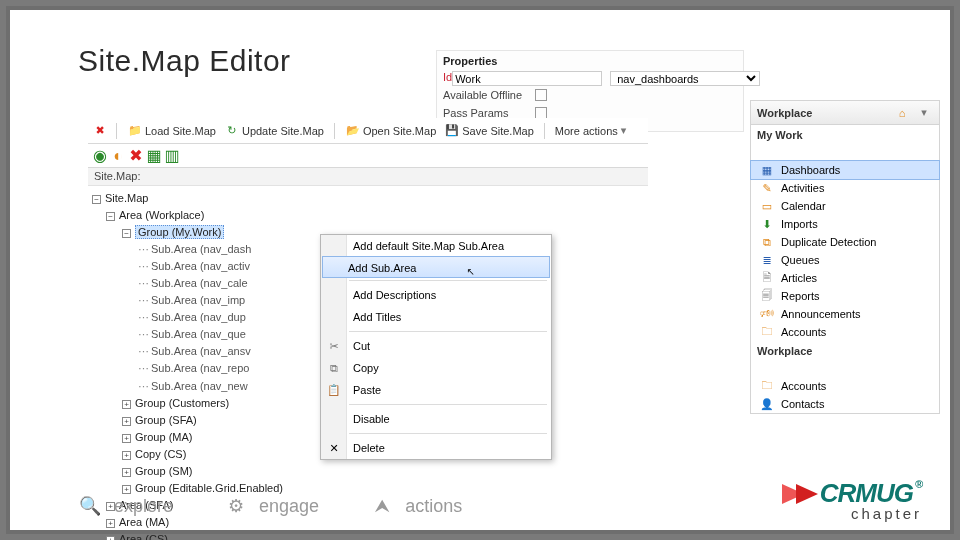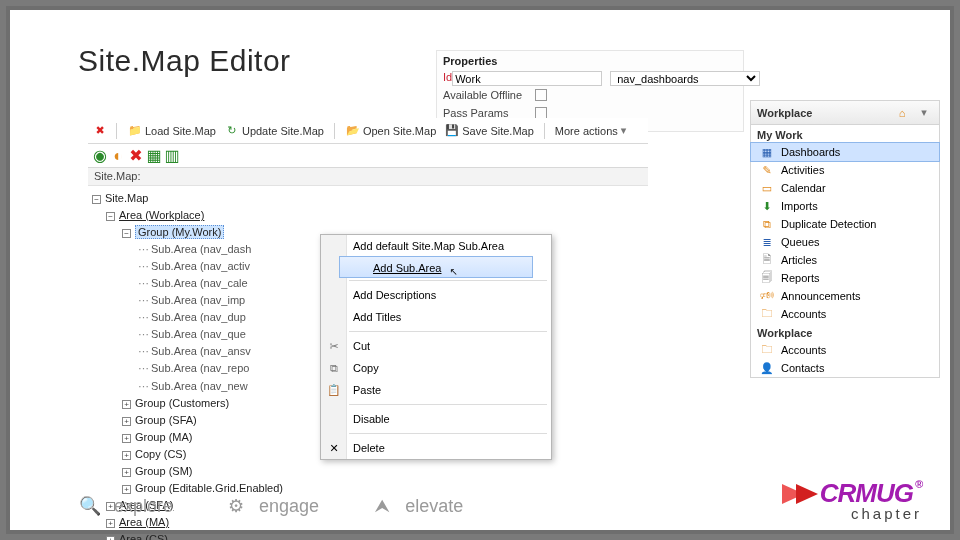--- a/index.html
+++ b/index.html
@@ -12,60 +12,60 @@
   .tbar { height: 26px; border-bottom: 1px solid #d8d8d8; display: flex; align-items: center; padding: 0 4px; font-size: 11px; color: #333; }
   .tbar .sep { width: 1px; height: 16px; background: #d0d0d0; margin: 0 6px; }
   .ticon { width: 14px; height: 14px; margin: 0 3px 0 1px; display: inline-flex; align-items: center; justify-content: center; }
   .tbtn { display: flex; align-items: center; padding: 2px 4px; cursor: pointer; }
   .tbar2 { height: 24px; border-bottom: 1px solid #d8d8d8; display: flex; align-items: center; padding: 0 4px; }
   .crumb { height: 18px; background: #f3f3f3; font-size: 11px; color: #444; padding: 2px 6px; border-bottom: 1px solid #e2e2e2; }
 
   .tree { font-size: 11px; color: #222; padding: 4px 2px; line-height: 1.55; overflow: hidden; }
   .tnode { white-space: nowrap; }
   .ind-0 { padding-left: 2px; }
-  .ind-1 { padding-left: 16px; text-decoration: underline; }
+  .ind-1 { padding-left: 16px; }
   .ind-2 { padding-left: 32px; }
   .ind-3 { padding-left: 48px; }
   .box { display:inline-block; width:9px; height:9px; border:1px solid #888; text-align:center; line-height:7px; font-size:8px; margin-right:4px; color:#444; background:#fff; }
   .sel-group { background: #cce4ff; border: 1px dotted #5a8fd6; padding: 0 2px; }
   .sub-dot { color:#888; margin-right:2px; }
   .tree .muted { color:#555; }
 
   
   .ctx { position:absolute; left:232px; top:116px; width:232px; background:#fff; border:1px solid #b6b6b6; box-shadow:2px 2px 6px rgba(0,0,0,0.25); z-index:6; }
   .ctx-gutter { position:absolute; left:0; top:0; bottom:0; width:26px; background:#f2f2f2; border-right:1px solid #e3e3e3; }
   .ctx-item { position:relative; height:22px; line-height:22px; font-size:11px; padding-left:32px; cursor:default; }
-  .ctx-item.hilite { background: linear-gradient(#e6f0ff,#cfe3ff); border:1px solid #8fb7ea; margin:-1px 18px; padding-left:33px;text-decoration:underline; }
+  .ctx-item.hilite { background: linear-gradient(#e6f0ff,#cfe3ff); border:1px solid #8fb7ea; margin:-1px 1px; padding-left:25px; }
   .ctx-sep { height:1px; margin:3px 4px 3px 28px; background:#dcdcdc; }
   .ctx-icon { position:absolute; left:5px; top:3px; width:16px; height:16px; font-size:11px; display:flex; align-items:center; justify-content:center; }
 
   
   .props { position:absolute; left:426px; top:40px; width:308px; font-size:11px; color:#444; background:#fdfdfd; border:1px solid #e5e5e5; padding:4px 6px 6px; }
   .props .hdr { font-weight:bold; color:#222; margin-bottom:4px; }
   .prow { display:flex; align-items:flex-start; height:18px; }
   .plabel { width:92px; color:#c23; }
   .pval input, .pval select { font-size:11px; border:1px solid #ccc; height:15px; padding:0 2px; width:150px; background:#fff; }
   .chk { width:12px; height:12px; border:1px solid #999; display:inline-block; }
 
   
   .navp { position:absolute; left:740px; top:90px; width:190px; background:#fff; border:1px solid #d4d4d4; font-size:11px; }
   .nav-top { display:flex; align-items:center; height:24px; background:linear-gradient(#fafafa,#eaeaea); border-bottom:1px solid #d4d4d4; padding:0 6px; }
   .nav-top .grow { flex:1; font-weight:bold; color:#333; }
   .nav-top .ic { width:18px; height:18px; margin-left:4px; display:flex; align-items:center; justify-content:center; }
-  .nav-sec { font-weight:bold; color:#333; padding:4px 6px 2px; }
+  .nav-sec { font-weight:bold; color:#333; padding:4px 6px 20px; }
   .nav-item { display:flex; align-items:center; height:18px; padding:0 4px 0 8px; cursor:pointer; }
   .nav-item .nic { width:16px; height:14px; margin-right:6px; display:flex; align-items:center; justify-content:center; font-size:11px; }
   .nav-item.sel { background:#cfe3ff; outline:1px solid #8fb7ea; }
 
   
   .foot { position:absolute; left:0; right:0; bottom:0; height:44px; display:flex; align-items:center; padding:0 10px 4px 70px; }
   .fitem { display:flex; align-items:center; margin-right:52px; color:#9a9a9a; font-size:18px; }
   .fitem .fic { width:22px; height:22px; margin-right:12px; display:flex; align-items:center; justify-content:center; }
   .logo { position:absolute; right:28px; bottom:8px; text-align:right; }
-  .logo .main { font-family: Arial Black, Arial, sans-serif; font-weight:900; font-style:italic; font-size:26px; color:#a21caf; letter-spacing:-1px; }
+  .logo .main { font-family: Arial Black, Arial, sans-serif; font-weight:900; font-style:italic; font-size:26px; color:#0f766e; letter-spacing:-1px; }
   .logo .tri { display:inline-block; width:0; height:0; border-top:10px solid transparent; border-bottom:10px solid transparent; border-left:22px solid #d21f1f; margin-right:2px; vertical-align:-2px; }
   .logo .tri2 { border-left-color:#e55; margin-right:-8px; }
   .logo .reg { font-size:11px; vertical-align:14px; margin-left:2px; }
   .logo .sub { font-size:15px; color:#444; letter-spacing:3px; margin-top:-4px; }
 
   
   .red{color:#d22;} .grn{color:#2a8a2a;} .orng{color:#e08a1f;} .blu{color:#2a5fb0;} .gry{color:#777;}
 </style>
 </head>
 <body>
@@ -233,20 +233,20 @@
     <div class="fitem">
         <span class="fic">🔍</span>
         <span>explore</span>
       </div>
     <div class="fitem">
         <span class="fic">⚙</span>
         <span>engage</span>
       </div>
     <div class="fitem">
         <span class="fic">⮝</span>
-        <span>elevate</span>
+        <span>actions</span>
       </div>
     <div class="logo">
       <div class="main"><span class="tri tri2"></span><span class="tri"></span><span>CRMUG</span><span class="reg">®</span></div>
       <div class="sub">chapter</div>
     </div>
   </div>
 </div>
 
 </body></html>

